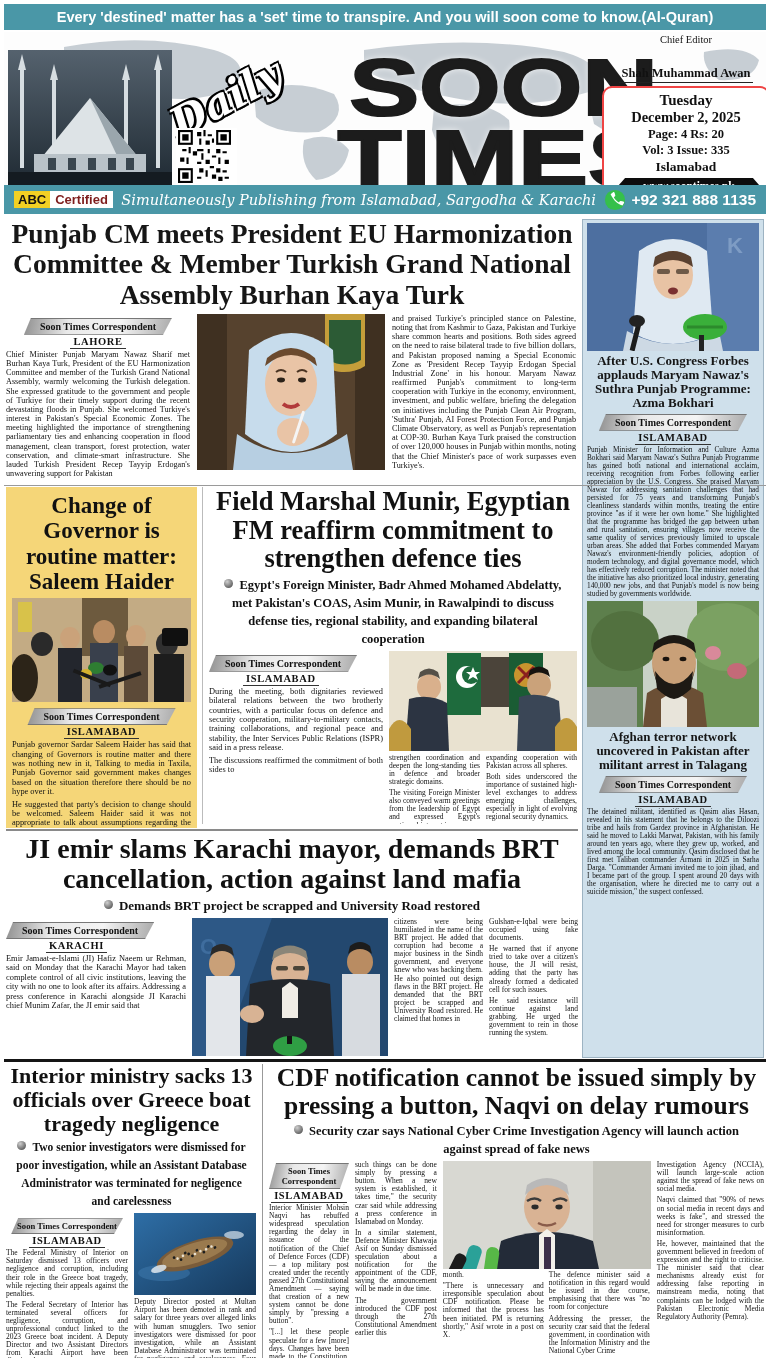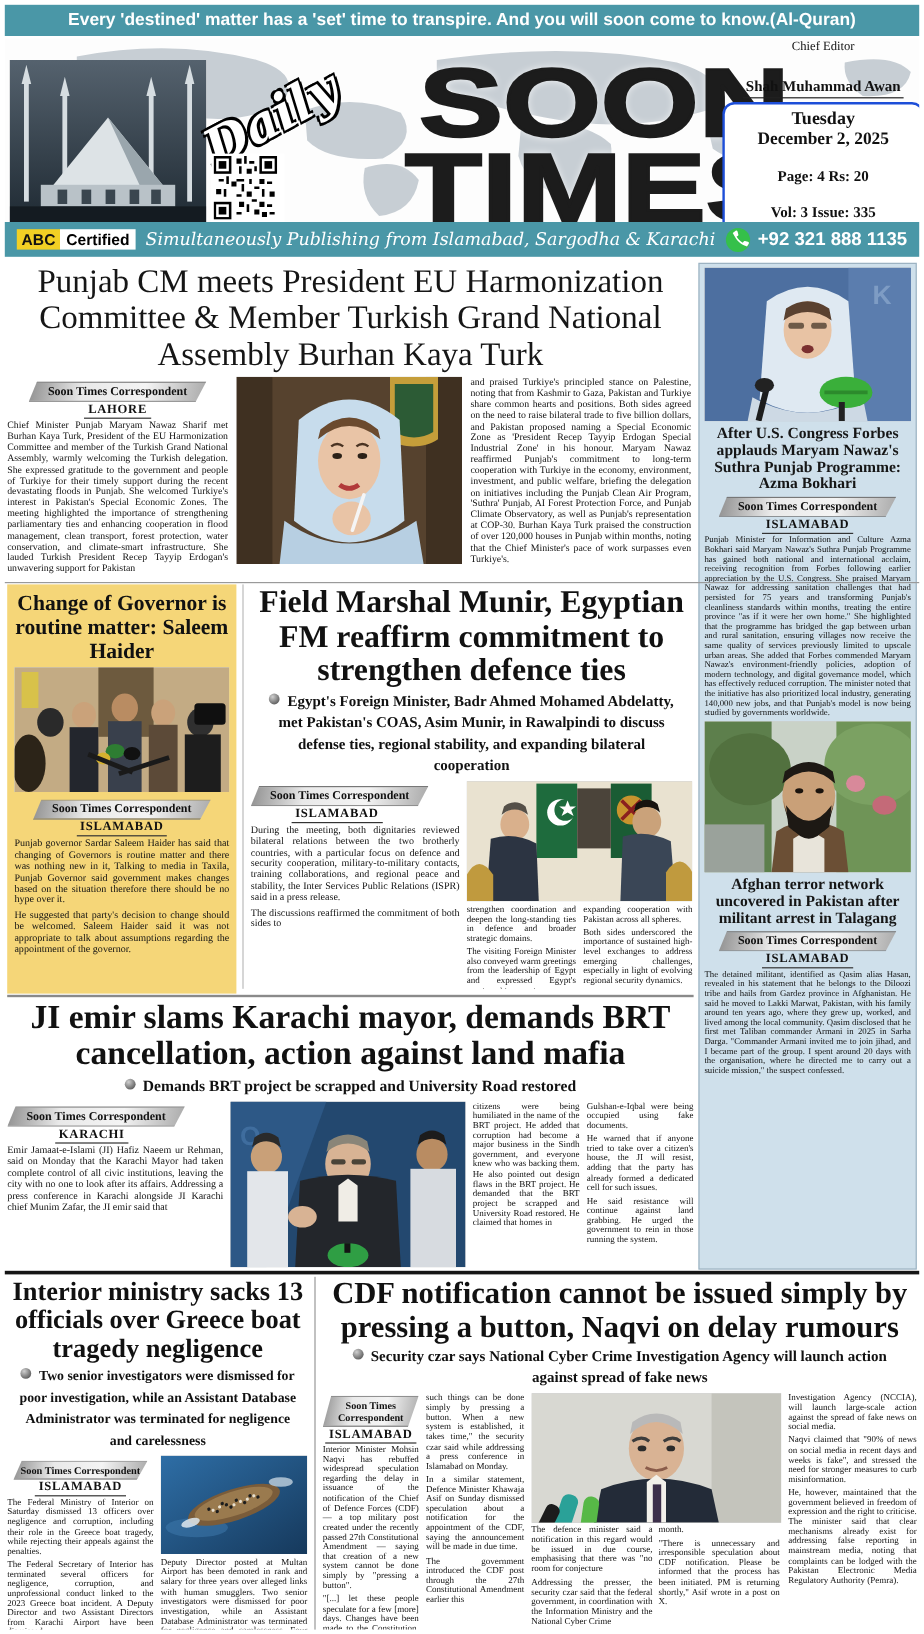--- a/index.html
+++ b/index.html
@@ -16,32 +16,32 @@
          font-size:42px;font-weight:bold;color:#fff;transform:rotate(-28deg);
          text-shadow:-2px -2px 0 #000,2px -2px 0 #000,-2px 2px 0 #000,2px 2px 0 #000;}
   .title-block{position:absolute;left:228px;top:19px;width:358px;text-align:right;line-height:0.94;}
   .title-block div{font-family:"Liberation Sans",sans-serif;font-weight:900;font-size:76px;color:#1c1c1c;
                    -webkit-text-stroke:2px #1c1c1c;transform:scale(1.38,1.06);transform-origin:50% 50%;
                    text-shadow:0 0 6px #fff;}
   .qr{position:absolute;left:172px;top:96px;width:57px;height:57px;background:#fff;padding:2px;}
   .mast-right{position:absolute;left:598px;top:2px;width:168px;text-align:center;}
   .ce-label{font-size:10.5px;}
   .ce-name{font-size:12.5px;font-weight:bold;border-bottom:1px solid #222;display:inline-block;padding:0 3px 1px;}
-  .date-box{margin-top:3px;border:2px solid #1d4ed8;border-radius:10px;background:#fff;padding:4px 14px 5px;}
+  .date-box{margin-top:3px;border:2px solid #ef4444;border-radius:10px;background:#fff;padding:4px 14px 5px;}
   .date-box .l1{font-weight:bold;font-size:15px;}
   .date-box .l2{font-weight:bold;font-size:14.5px;}
-  .date-box .l3,.date-box .l4{font-weight:bold;font-size:12.5px;margin-top:15px;}
+  .date-box .l3,.date-box .l4{font-weight:bold;font-size:12.5px;margin-top:1px;}
   .date-box .l5{font-weight:bold;font-size:13.5px;margin-top:1px;}
   .website{margin:3px auto 0;width:142px;background:#0d0d0d;color:#fff;font-weight:bold;font-size:11.5px;
            padding:2px 0;clip-path:polygon(0 50%,5% 0,95% 0,100% 50%,95% 100%,5% 100%);}
   .pub-bar{position:absolute;left:4px;top:185px;right:4px;height:29px;background:#4a97a7;
            display:flex;align-items:center;padding:0 10px;box-sizing:border-box;}
   .abc-badge{font-family:"Liberation Sans",sans-serif;font-weight:bold;font-size:13px;display:flex;}
   .abc-y{background:#f2d024;color:#111;padding:1px 4px;}
-  .abc-w{background:#fff;color:#000000;padding:1px 5px;}
+  .abc-w{background:#fff;color:#7f1d1d;padding:1px 5px;}
   .pub-text{flex:1;text-align:center;color:#fff;font-family:"DejaVu Serif",serif;font-style:italic;font-size:14.5px;}
   .phone{display:flex;align-items:center;gap:5px;color:#fff;font-family:"Liberation Sans",sans-serif;
          font-weight:bold;font-size:15.5px;}
   
   .byline-row{text-align:center;margin:2px 0 1px;}
   .byline{display:inline-block;background:linear-gradient(100deg,#8f8f8f,#e9e9e9 30%,#f4f4f4 65%,#a9a9a9);
           clip-path:polygon(7px 0,100% 0,calc(100% - 9px) 100%,0 100%);
           font-weight:bold;font-size:10px;padding:2px 16px;border-top:1px solid #777;border-bottom:1px solid #777;}
   .dateline{text-align:center;font-weight:bold;font-size:10.5px;letter-spacing:.6px;margin:1px 0 3px;}
   .dateline span{border-bottom:1px solid #333;padding:0 3px 1px;}
@@ -49,29 +49,29 @@
   p.bs{font-size:7.3px;line-height:1.1;text-align:justify;margin:0 0 3px;}
   p.bn{font-size:7.5px;line-height:1.08;text-align:justify;margin:0 0 3px;}
   .bullet-sub{text-align:center;font-weight:bold;margin:2px 8px 4px;}
   .dot{display:inline-block;width:9px;height:9px;border-radius:50%;
        background:radial-gradient(circle at 35% 30%,#cfcfcf,#3c3c3c);margin-right:6px;vertical-align:1px;}
   .ph{overflow:hidden;background:#ccc;}
   .ph svg{display:block;}
   .hrule{position:absolute;left:4px;right:4px;background:#9a9a9a;height:1px;}
   
   .lead{position:absolute;left:6px;top:219px;width:572px;height:264px;overflow:hidden;}
-  .lead h1{margin:0;font-size:27.5px;line-height:1.1;text-align:center;font-weight:normal;color:#161616;}
+  .lead h1{margin:0;font-size:27.5px;line-height:1.1;text-align:center;font-weight:bold;color:#161616;}
   .lead .cols{display:flex;gap:7px;margin-top:4px;}
   .lead .c{width:184px;}
   .sidebar{position:absolute;left:582px;top:219px;width:182px;height:839px;background:#cfe0eb;
            border:1px solid #9db3c2;box-sizing:border-box;padding:3px 4px;overflow:hidden;}
   .sidebar h2{margin:3px 0 2px;font-size:13px;line-height:1.07;text-align:center;font-weight:bold;color:#161616;}
   .governor{position:absolute;left:6px;top:487px;width:191px;height:341px;background:#f5d678;
             box-sizing:border-box;padding:4px 6px;overflow:hidden;}
-  .governor h2{margin:2px 0 4px;font-size:18px;line-height:1.1;text-align:center;font-weight:bold;}
+  .governor h2{margin:2px 0 4px;font-size:23px;line-height:1.1;text-align:center;font-weight:bold;}
   .munir{position:absolute;left:202px;top:487px;width:375px;height:337px;overflow:hidden;
          border-left:1px solid #bbb;box-sizing:border-box;padding:0 0 0 6px;}
   .munir h1{margin:0;font-size:26.5px;line-height:1.08;text-align:center;font-weight:bold;}
   .munir .sub{font-size:12.5px;line-height:1.15;}
   .munir .cols{display:flex;gap:6px;margin-top:3px;}
   .munir .c1{width:176px;}
   .munir .cr{width:188px;}
   .munir .subcols{display:flex;gap:6px;margin-top:3px;}
   .munir .subcols div{width:91px;}
   .ji{position:absolute;left:6px;top:829px;width:572px;height:228px;overflow:hidden;border-top:2px solid #8a8a8a;padding-top:3px;box-sizing:border-box;}
@@ -506,26 +506,26 @@
             <rect x="101" y="76" width="7" height="32" fill="#3c2f4a"></rect>
             <g>
               <rect x="22" y="84" width="14" height="30" rx="6" fill="#2aa198" transform="rotate(18 29 99)"></rect>
               <rect x="42" y="86" width="13" height="30" rx="6" fill="#57b847" transform="rotate(8 48 101)"></rect>
               <rect x="8" y="92" width="12" height="26" rx="5" fill="#1c1c1c" transform="rotate(26 14 105)"></rect>
             </g>
           </svg>
         </div>
         <div class="subcols">
           <div>
+            <p class="bn">month.</p>
+            <p class="bn">"There is unnecessary and irresponsible speculation about CDF notification. Please be informed that the process has been initiated. PM is returning shortly," Asif wrote in a post on X.</p>
+          </div>
+          <div>
             <p class="bn">The defence minister said a notification in this regard would be issued in due course, emphasising that there was "no room for conjecture</p>
             <p class="bn">Addressing the presser, the security czar said that the federal government, in coordination with the Information Ministry and the National Cyber Crime</p>
-          </div>
-          <div>
-            <p class="bn">month.</p>
-            <p class="bn">"There is unnecessary and irresponsible speculation about CDF notification. Please be informed that the process has been initiated. PM is returning shortly," Asif wrote in a post on X.</p>
           </div>
         </div>
       </div>
       <div class="c4">
         <p class="bn">Investigation Agency (NCCIA), will launch large-scale action against the spread of fake news on social media.</p>
         <p class="bn">Naqvi claimed that "90% of news on social media in recent days and weeks is fake", and stressed the need for stronger measures to curb misinformation.</p>
         <p class="bn">He, however, maintained that the government believed in freedom of expression and the right to criticise. The minister said that clear mechanisms already exist for addressing false reporting in mainstream media, noting that complaints can be lodged with the Pakistan Electronic Media Regulatory Authority (Pemra).</p>
       </div>
     </div>
   </div>

